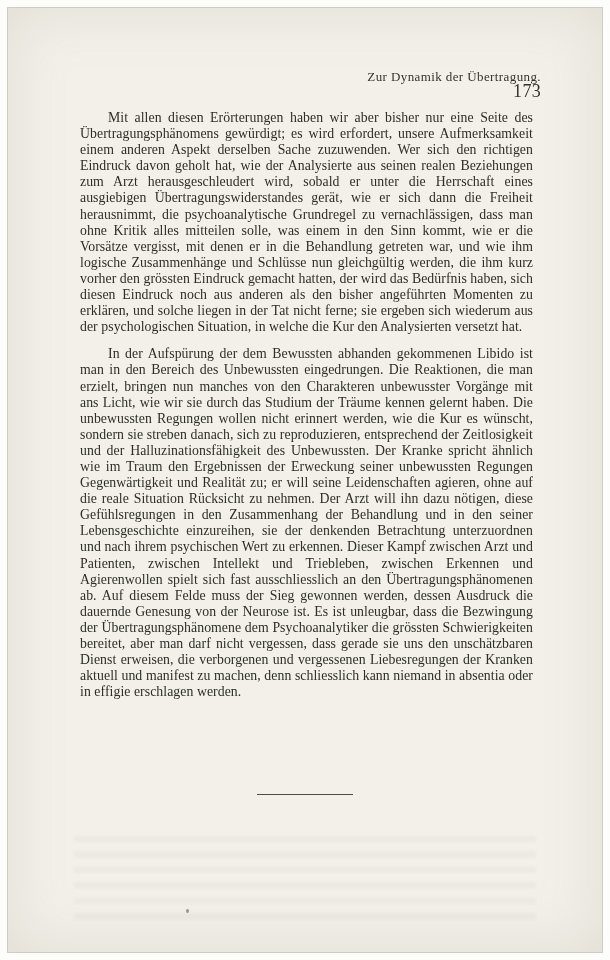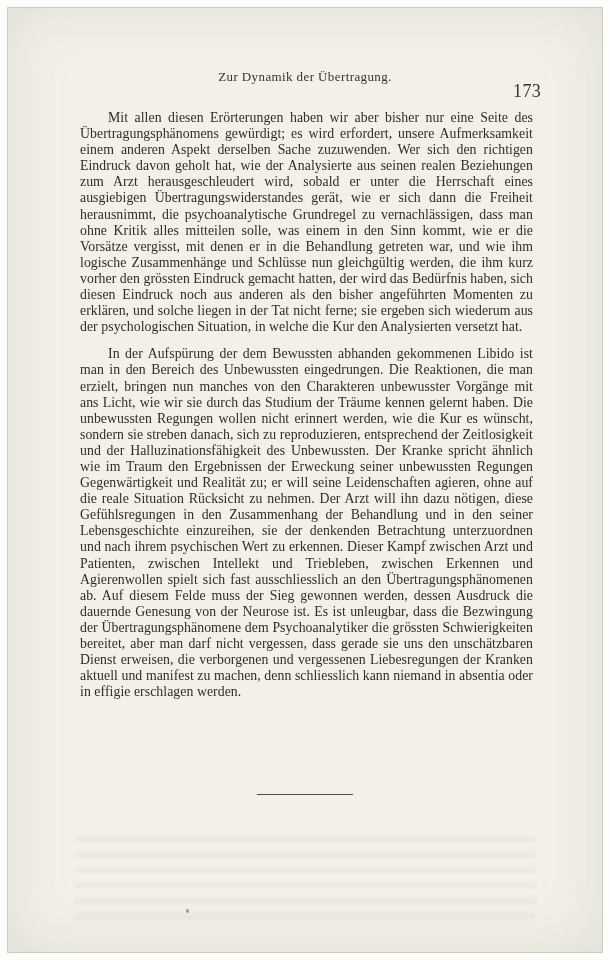--- a/index.html
+++ b/index.html
@@ -33,21 +33,21 @@
   .header {
     position: absolute;
     top: 61px;
     left: 61px;
     right: 61px;
     height: 18px;
     color: #36332d;
   }
   .running-title {
     display: block;
-    text-align: center;
+    text-align: right;
     font-size: 13px;
     letter-spacing: 0.4px;
   }
   .page-number {
     position: absolute;
     right: 0;
     top: 12px;
     font-size: 18px;
     letter-spacing: 0.3px;
   }

